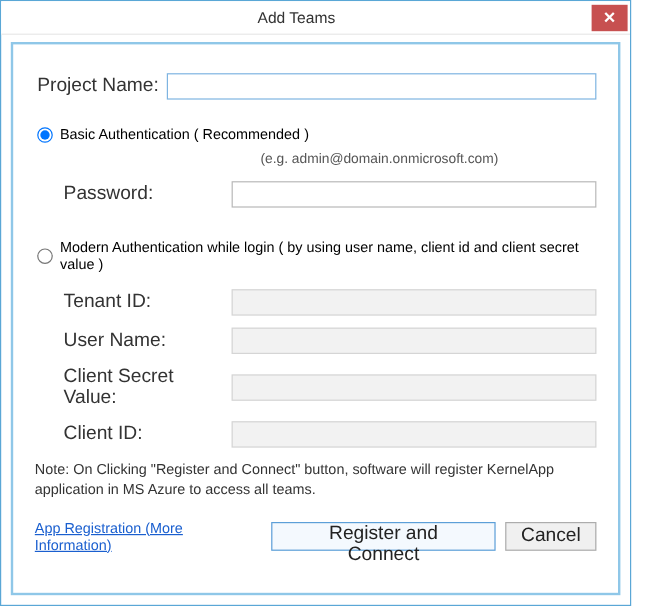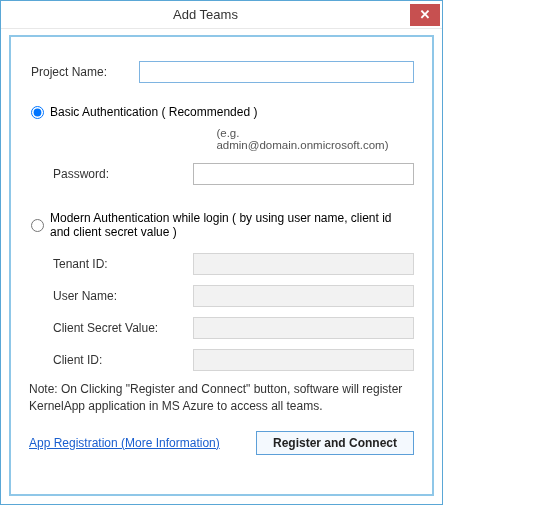--- a/index.html
+++ b/index.html
@@ -6,21 +6,21 @@
   html, body { margin: 0; padding: 0; }
   body {
     font-family: "Segoe UI", Tahoma, sans-serif;
     font-size: 12px;
     background: #fff;
     width: 546px;
     height: 505px;
     overflow: hidden;
   }
   .window {
-    width: 443px;
+    width: 526px;
     height: 505px;
     border: 1px solid #5aa7d6;
     background: #fff;
     display: flex;
     flex-direction: column;
   }
   .titlebar {
     height: 28px;
     background: #fff;
     display: flex;
@@ -57,21 +57,21 @@
     position: relative;
   }
   .row {
     display: flex;
     align-items: center;
     margin-bottom: 10px;
   }
   .row.project { margin-bottom: 22px; margin-top: 4px;}
   .label {
     color: #333;
-    font-size: 12px;
+    font-size: 16px;
   }
   .project-label { width: 110px; padding-left: 2px; }
   .project-input {
     flex: 1;
     height: 22px;
     border: 1px solid #7eb4e1;
     padding: 2px 4px;
     font-size: 12px;
     outline: none;
   }
@@ -126,26 +126,25 @@
     text-decoration: underline;
     font-size: 12px;
     cursor: pointer;
   }
   .spacer-flex { flex: 1; }
   .btn {
     height: 24px;
     padding: 0 12px;
     background: #f0f0f0;
     border: 1px solid #acacac;
-    font-size: 12px;
+    font-size: 16px;
     color: #222;
     cursor: pointer;
     margin-left: 8px;
     font-family: inherit;
-    font-weight: bold;
   }
   .btn.primary {
     border: 1px solid #5c9fd8;
     background: #f4f9fe;
     padding: 0 16px;
   }
   .section-gap { height: 14px; }
 </style>
 </head>
 <body>
@@ -207,16 +206,17 @@
         <input class="text-input" type="text" disabled="" value="" style="">
       </div>
     </div>
 
     <div class="note">Note: On Clicking "Register and Connect" button, software will register KernelApp application in MS Azure to access all teams.</div>
 
     <div class="bottom-row">
       <a class="link">App Registration (More Information)</a>
       <div class="spacer-flex"></div>
       <button class="btn primary">Register and Connect</button>
+      <button class="btn">Cancel</button>
     </div>
 
   </div>
 </div>
 
 </body></html>

